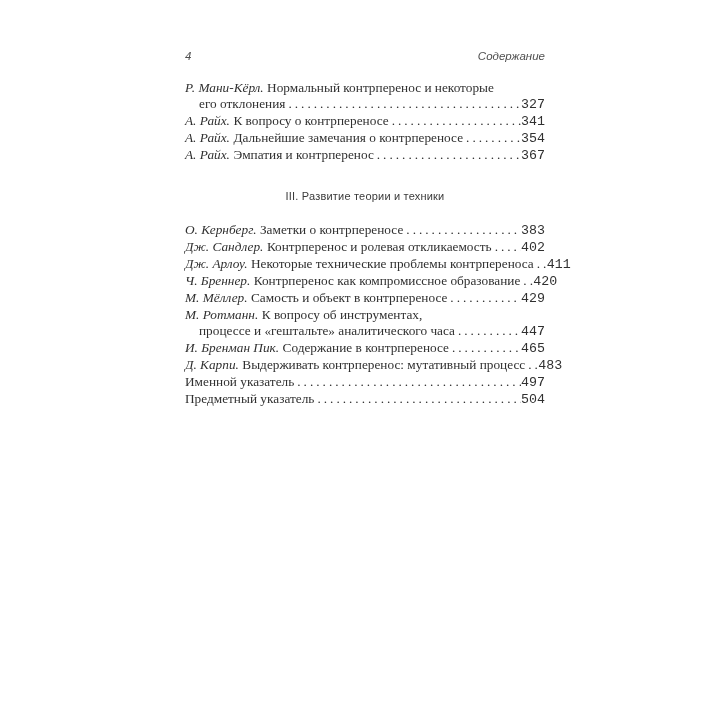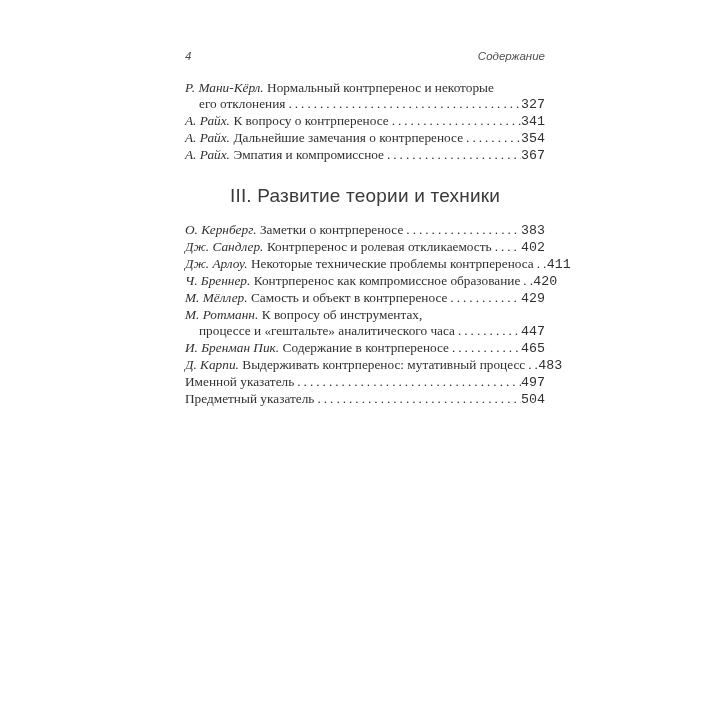--- a/index.html
+++ b/index.html
@@ -67,21 +67,21 @@
     white-space: nowrap;
   }
   .toc-entry .line2 {
     padding-left: 14px;
     justify-content: flex-end;
   }
   
   .section-heading {
     font-family: "Liberation Sans", sans-serif;
     font-weight: 400;
-    font-size: 19px;
+    font-size: 11px;
     line-height: 20px;
     letter-spacing: 0.2px;
     color: #3a3a3a;
     text-align: center;
     margin: 22px 0 16px 0;
   }
   .toc-list-indexes {
   }
 </style>
 </head>
@@ -107,21 +107,21 @@
         <span class="entry-main"><em class="author">А. Райх.</em><span class="title">К вопросу о контрпереносе</span></span>
         <span class="dots"></span>
         <span class="pg">341</span>
       </div>
       <div class="toc-row">
         <span class="entry-main"><em class="author">А. Райх.</em><span class="title">Дальнейшие замечания о контрпереносе</span></span>
         <span class="dots"></span>
         <span class="pg">354</span>
       </div>
       <div class="toc-row">
-        <span class="entry-main"><em class="author">А. Райх.</em><span class="title">Эмпатия и компромиссное</span></span>
+        <span class="entry-main"><em class="author">А. Райх.</em><span class="title">Эмпатия и контрперенос</span></span>
         <span class="dots"></span>
         <span class="pg">367</span>
       </div>
     </div>
 
   <h2 class="section-heading">III. Развитие теории и техники</h2>
 
   <div id="toc-list-2" class="toc-list">
       <div class="toc-row">
         <span class="entry-main"><em class="author">О. Кернберг.</em><span class="title">Заметки о контрпереносе</span></span>

